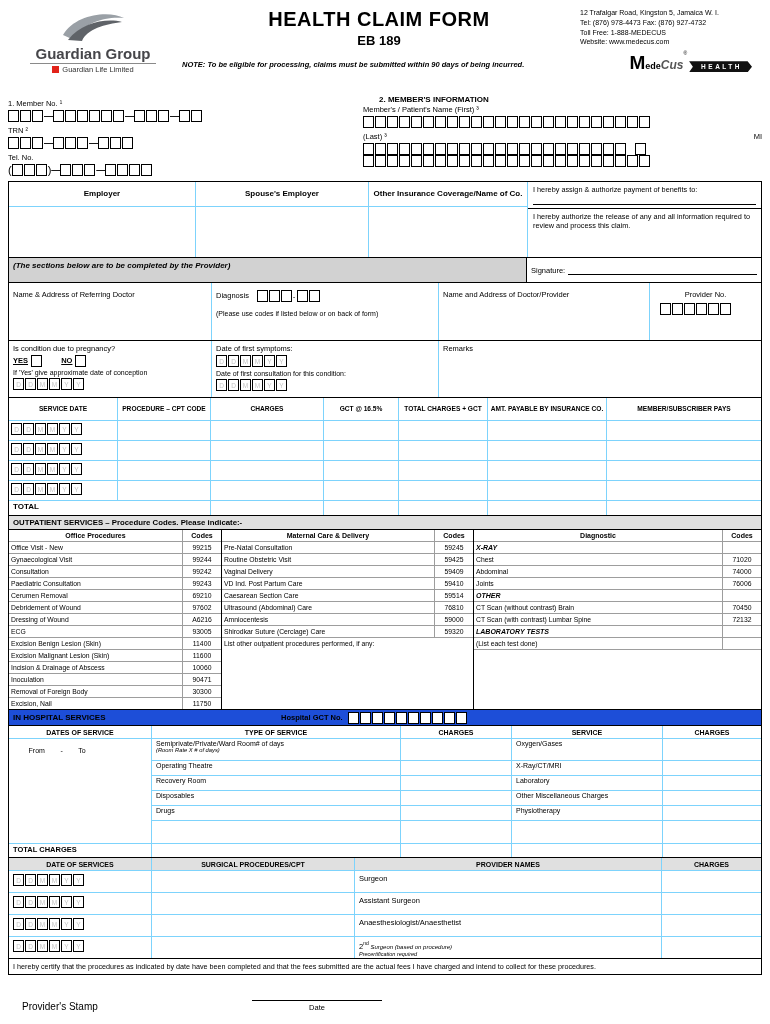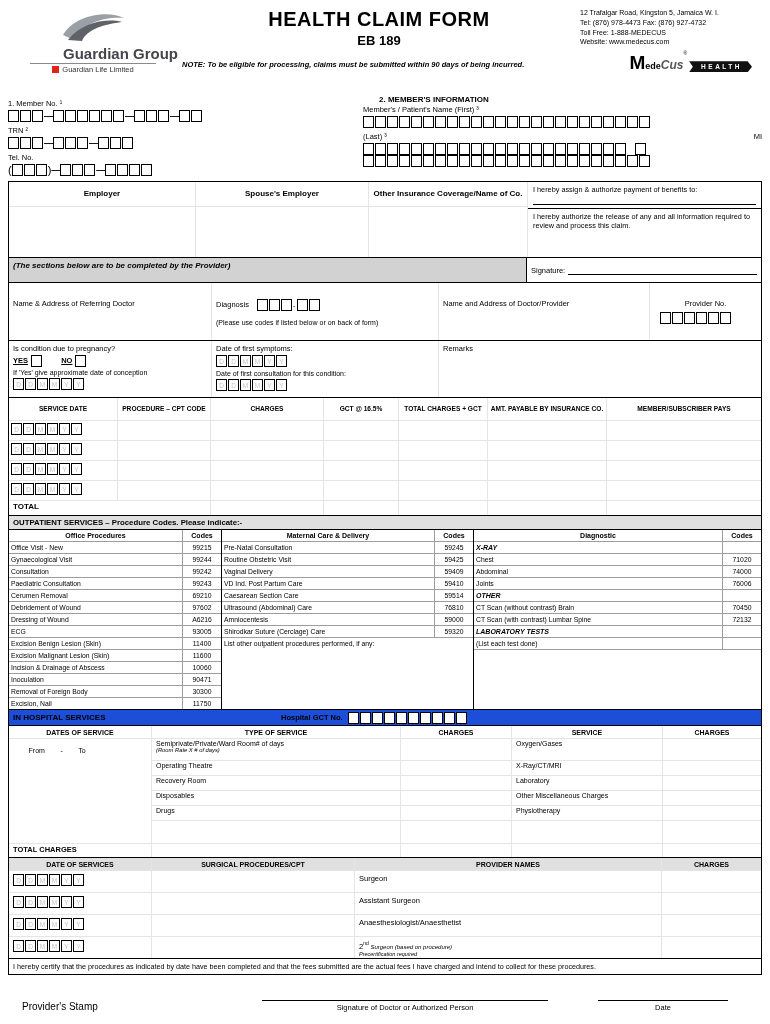--- a/index.html
+++ b/index.html
@@ -7,21 +7,21 @@
   body {
     width: 770px; height: 1024px; overflow: hidden;
     font-family: "Liberation Sans", sans-serif;
     color: #000; font-size: 8px;
   }
   .page { padding: 6px 8px 0 8px; }
 
   
   .header { display: flex; height: 86px; }
   .logo-block { width: 170px; text-align: center; padding-top: 4px; }
-  .brand { font-size: 15px; font-weight: bold; color: #46464a; margin-top: 1px; text-align: right; }
+  .brand { font-size: 15px; font-weight: bold; color: #46464a; margin-top: 1px; }
   .brand-line { border-top: 1px solid #8a8a8a; margin: 1px 22px 1px 22px; }
   .brand-sub-row { display: flex; align-items: center; justify-content: center; gap: 3px; }
   .red-sq { width: 7px; height: 7px; background: #e2231a; display: inline-block; }
   .brand-sub { font-size: 7.5px; color: #333; }
   .title-block { flex: 1; text-align: center; padding-top: 2px; }
   .form-title { font-size: 20px; font-weight: bold; letter-spacing: 0.5px; }
   .form-no { font-size: 13px; font-weight: bold; margin-top: 2px; }
   .form-note { font-size: 7.5px; font-weight: bold; font-style: italic; margin-top: 12px; text-align: left; padding-left: 4px; }
   .contact-block { width: 182px; font-size: 7px; line-height: 1.4; padding-top: 2px; }
   .medecus { margin-top: 3px; text-align: right; padding-right: 10px; }
@@ -45,36 +45,36 @@
   
   .member-row { display: flex; margin-top: 3px; }
   .member-left { width: 345px; }
   .member-right { flex: 1; padding-left: 10px; }
   .lbl { font-size: 7.5px; margin: 4px 0 2px 0; }
   .sec2 { font-size: 8px; font-weight: bold; margin-bottom: 1px; margin-left: 16px; }
   .label-split { display: flex; justify-content: space-between; align-items: flex-end; }
   .mi-gap { display: inline-block; width: 8px; }
 
   
-  .ggrid { display: grid; background: #e5e5e5; gap: 1px; border: 1px solid #000; }
+  .ggrid { display: grid; background: #7dd3fc; gap: 1px; border: 1px solid #000; }
   .ggrid > div { background: #fff; }
 
   .employer-grid { grid-template-columns: 186px 172px 158px 1fr; grid-template-rows: 24px 50px; margin-top: 5px; }
   .ehdr { display: flex; align-items: center; justify-content: center; text-align: center; font-weight: bold; font-size: 8px; line-height: 1.1; padding: 0 4px; }
   .rpanel { grid-column: 4; grid-row: 1 / 3; padding: 3px 5px; font-size: 7.3px; line-height: 1.25; }
   .rpanel .wline { border-bottom: 1px solid #000; height: 9px; margin: 2px 0 3px 0; }
   .rpanel .divider { border-top: 1px solid #000; margin: 3px -5px 3px -5px; }
 
   .pbar-row { display: flex; border: 1px solid #000; border-top: 0; height: 25px; }
   .pbar { flex: 1; background: #d2d2d2; font-weight: bold; font-style: italic; font-size: 8px; line-height: 15px; padding-left: 4px; border-right: 1px solid #000; }
   .sig-cell { width: 234px; display: flex; align-items: center; padding: 0 4px; font-size: 7.5px; gap: 3px; }
   .sig-cell .wline { flex: 1; border-bottom: 1px solid #000; height: 9px; }
 
   .ref-grid { grid-template-columns: 202px 226px 210px 1fr; grid-template-rows: 57px; border-top: 0; }
-  .ref-grid > div { padding: 16px 4px; font-size: 7.5px; }
+  .ref-grid > div { padding: 7px 4px; font-size: 7.5px; }
   .diag-note { font-size: 7px; margin-top: 8px; }
   .pno { text-align: center; }
   .pno .boxrow { margin-top: 4px; text-align: left; padding-left: 6px; }
 
   .preg-grid { grid-template-columns: 202px 226px 1fr; grid-template-rows: 56px; border-top: 0; }
   .preg-grid > div { padding: 3px 4px; font-size: 7.5px; }
   .yesno { margin: 2px 0 2px 0; }
   .yesno .t { font-weight: bold; font-size: 7.5px; margin-right: 3px; text-decoration: underline; }
   .yesno .sp { display: inline-block; width: 14px; }
   .small-q { font-size: 7px; margin: 2px 0 2px 0; }
@@ -503,24 +503,20 @@
         <div class="sup-note">Precertification required</div>
       </div>
       <div class="scell"></div>
     </div>
   </div>
 
   <div class="certify">I hereby certify that the procedures as indicated by date have been completed and that the fees submitted are the actual fees I have charged and intend to collect for these procedures.</div>
 
   <div class="sign-row">
     <div class="stamp">Provider's Stamp</div>
-    <div class="sig-mid">
-      <div class="wline"></div>
-      <div>Signature of Doctor or Authorized Person</div>
-    </div>
     <div class="date-col">
       <div class="wline"></div>
       <div>Date</div>
     </div>
   </div>
 
   <div class="nb-row">
     <div class="nb">N.B. Incomplete forms will be returned.</div>
     <div class="overleaf">Most frequently used diagnostic and procedure codes are listed overleaf</div>
   </div>

